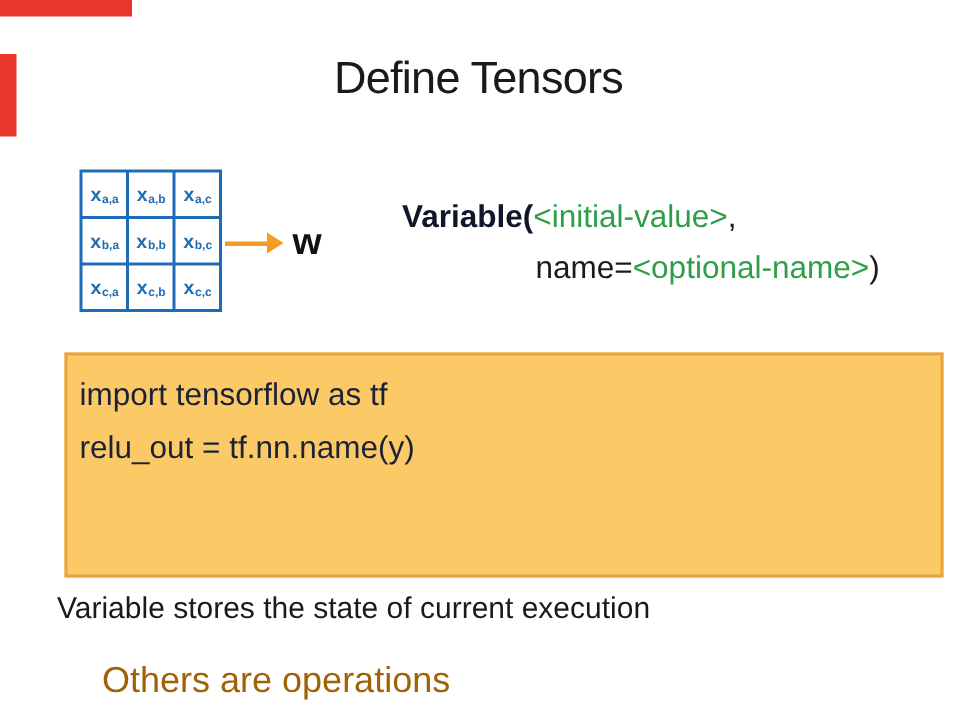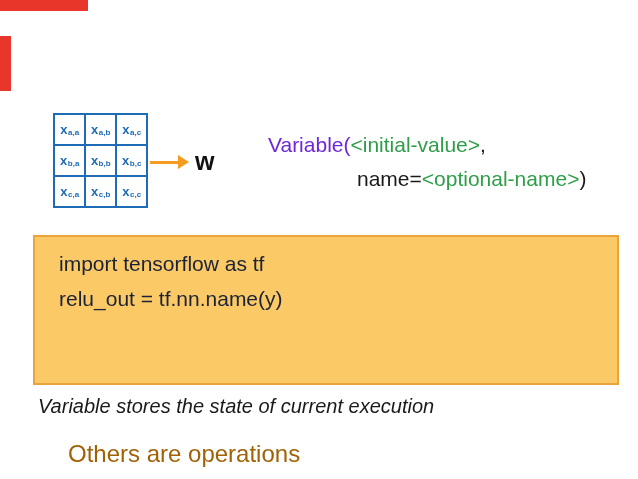--- a/index.html
+++ b/index.html
@@ -30,42 +30,43 @@
   .arrow{position:absolute;left:150px;top:155px;width:40px;height:14px;}
   .arrow .shaft{position:absolute;left:0;top:6px;width:30px;height:3px;background:#f49b20;}
   .arrow .head{
     position:absolute;left:28px;top:0;width:0;height:0;
     border-left:11px solid #f49b20;border-top:7px solid transparent;border-bottom:7px solid transparent;
   }
   .w-label{position:absolute;left:195px;top:147px;font-size:25px;font-weight:700;color:#111;}
   
   .signature{position:absolute;left:268px;top:128px;font-size:21px;line-height:34px;white-space:nowrap;}
   .sig-line2{margin-left:89px;}
-  .sig-orange{color:#6d28d9;}
+  .sig-orange{color:#0f172a;font-weight:bold;}
   .sig-green{color:#2e9e48;text-align:center;}
   .sig-black{color:#1a1a1a;}
   
   .codebox{
-    position:absolute;left:33px;top:235px;width:586px;height:150px;box-sizing:border-box;
+    position:absolute;left:43px;top:235px;width:586px;height:150px;box-sizing:border-box;
     background:#fbca66;border:2px solid #e9a43c;
-    padding:9px 0 0 24px;font-size:21px;line-height:35px;color:#1b2235;white-space:nowrap;
+    padding:9px 0 0 8px;font-size:21px;line-height:35px;color:#1b2235;white-space:nowrap;
   }
   .code-hl{color:#2e73a5;}
   
-  .note1{position:absolute;left:38px;top:395px;font-size:20px;color:#1a1a1a;font-style:italic;}
+  .note1{position:absolute;left:38px;top:395px;font-size:20px;color:#1a1a1a;}
   .note2{position:absolute;left:68px;top:440px;font-size:24px;color:#a16207;}
 </style>
 </head>
 <body>
 
 <div class="slide">
 
   <div class="accent-top"></div>
   <div class="accent-left"></div>
 
+  <h1 class="title">Define Tensors</h1>
 
   <div class="matrix">
     <div class="cell">
         <span>x</span>
         <sub>a,a</sub>
       </div>
     <div class="cell">
         <span>x</span>
         <sub>a,b</sub>
       </div>

